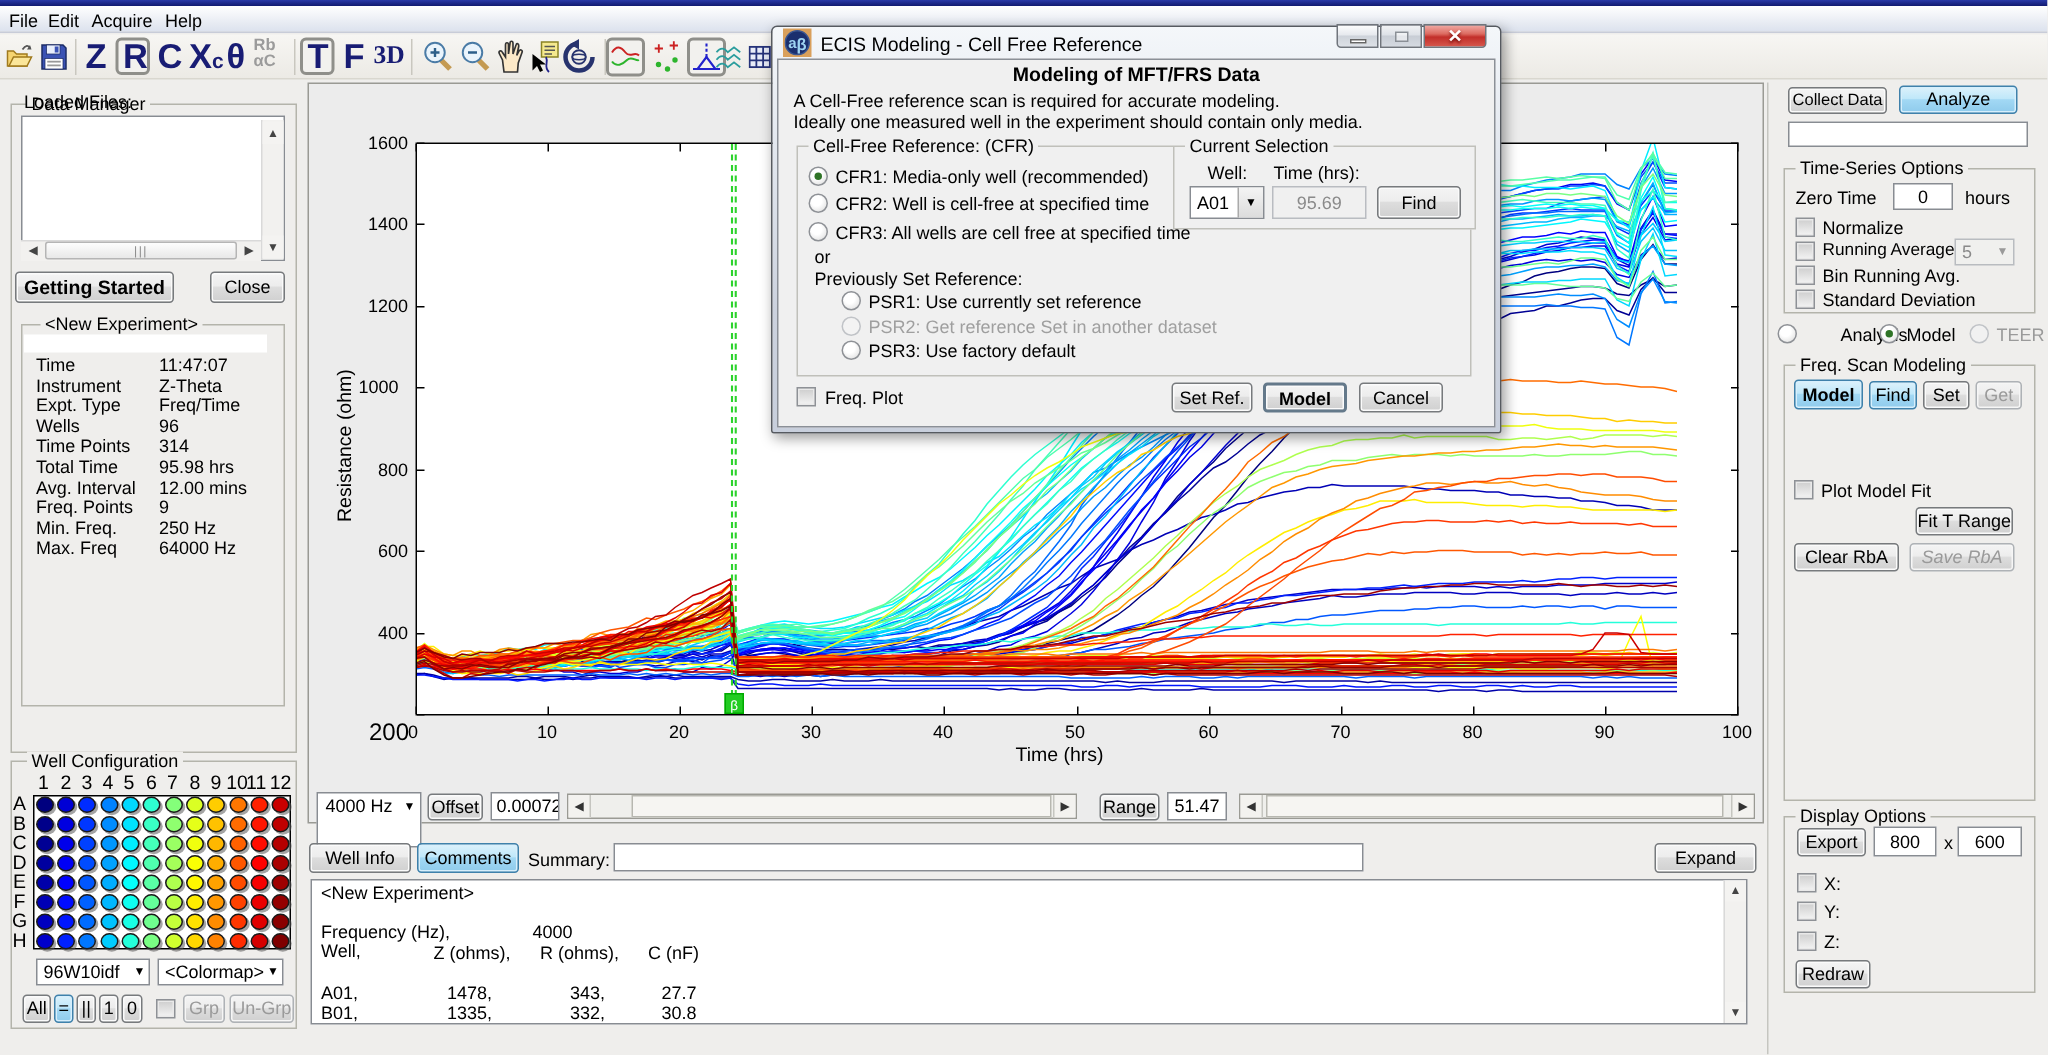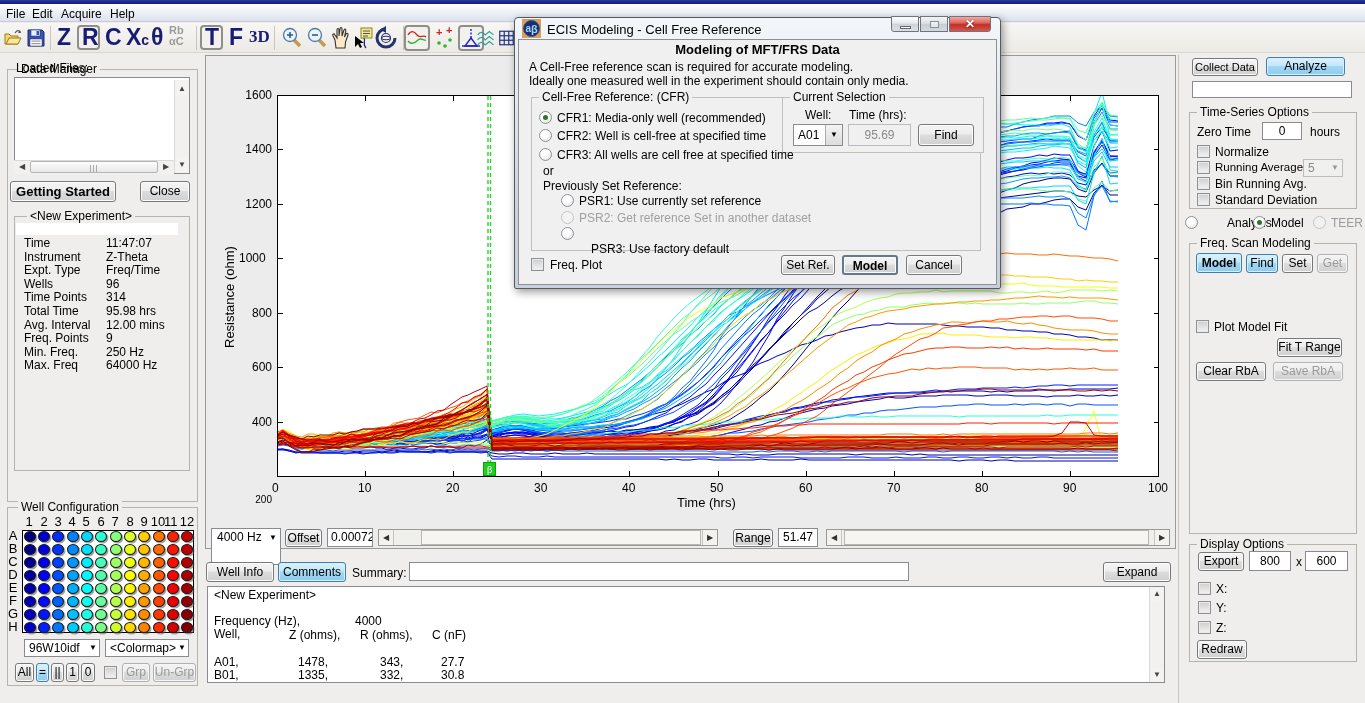--- a/index.html
+++ b/index.html
@@ -448,21 +448,21 @@
   <div class="lbl" style="left:446px;top:481px;font-size:12px;">20</div>
   <div class="lbl" style="left:534px;top:481px;font-size:12px;">30</div>
   <div class="lbl" style="left:622px;top:481px;font-size:12px;">40</div>
   <div class="lbl" style="left:710px;top:481px;font-size:12px;">50</div>
   <div class="lbl" style="left:799px;top:481px;font-size:12px;">60</div>
   <div class="lbl" style="left:887px;top:481px;font-size:12px;">70</div>
   <div class="lbl" style="left:975px;top:481px;font-size:12px;">80</div>
   <div class="lbl" style="left:1063px;top:481px;font-size:12px;">90</div>
   <div class="lbl" style="left:1148px;top:481px;font-size:12px;">100</div>
 
-  <div class="lbl" style="left:246px;top:494px;width:26px;text-align:right;font-size:10px;">200</div>
+  <div class="lbl" style="left:246px;top:480px;width:26px;text-align:right;font-size:16px;">200</div>
   <div class="lbl" style="left:246px;top:415px;width:26px;text-align:right;font-size:12px;">400</div>
   <div class="lbl" style="left:246px;top:360px;width:26px;text-align:right;font-size:12px;">600</div>
   <div class="lbl" style="left:246px;top:306px;width:26px;text-align:right;font-size:12px;">800</div>
   <div class="lbl" style="left:239px;top:251px;width:33px;font-size:12px;">1000</div>
   <div class="lbl" style="left:239px;top:197px;width:33px;text-align:right;font-size:12px;">1200</div>
   <div class="lbl" style="left:239px;top:142px;width:33px;text-align:right;font-size:12px;">1400</div>
   <div class="lbl" style="left:239px;top:88px;width:33px;text-align:right;font-size:12px;">1600</div>
   <div class="lbl" style="left:677px;top:495px;font-size:13px;">Time (hrs)</div>
   <div class="lbl" style="left:222px;top:348px;font-size:13px;transform:rotate(-90deg);transform-origin:0 0;">Resistance (ohm)</div>
 
@@ -549,21 +549,21 @@
     <span class="glabel" style="left:7px;">Freq. Scan Modeling</span>
   </div>
   <div class="btn btnblue" style="left:1196px;top:253px;width:46px;height:20px;line-height:18px;font-weight:bold;">Model</div>
   <div class="btn btnblue" style="left:1246px;top:254px;width:32px;height:19px;line-height:17px;">Find</div>
   <div class="btn" style="left:1282px;top:254px;width:31px;height:19px;line-height:17px;">Set</div>
   <div class="btn btndis" style="left:1317px;top:254px;width:31px;height:19px;line-height:17px;">Get</div>
   <div class="cb" style="left:1196px;top:320px;"></div>
     <span class="lbl" style="left:1214px;top:320px;">Plot Model Fit</span>
   <div class="btn" style="left:1277px;top:338px;width:65px;height:19px;line-height:17px;">Fit T Range</div>
   <div class="btn" style="left:1196px;top:362px;width:70px;height:19px;line-height:17px;">Clear RbA</div>
-  <div class="btn btndis" style="left:1273px;top:362px;width:70px;height:19px;line-height:17px;">Save RbA</div>
+  <div class="btn btndis" style="left:1273px;top:362px;width:70px;height:19px;line-height:17px;font-style:italic;">Save RbA</div>
   <div class="gbox" style="left:1189px;top:544px;width:168px;height:118px;">
     <span class="glabel" style="left:7px;">Display Options</span>
   </div>
   <div class="btn" style="left:1198px;top:552px;width:46px;height:19px;line-height:17px;">Export</div>
   <div class="field" style="left:1249px;top:551px;width:42px;height:20px;text-align:center;line-height:18px;">800</div>
   <span class="lbl" style="left:1296px;top:555px;">x</span>
   <div class="field" style="left:1305px;top:551px;width:43px;height:20px;text-align:center;line-height:18px;">600</div>
   <div class="cb" style="left:1198px;top:582px;"></div>
     <span class="lbl" style="left:1216px;top:582px;">X:</span>
   <div class="cb" style="left:1198px;top:601px;"></div>
@@ -614,21 +614,21 @@
   <span class="lbl" style="left:557px;top:129px;text-align:center;">CFR2: Well is cell-free at specified time</span>
   <div class="radio" style="left:539px;top:148px;"></div>
   <span class="lbl" style="left:557px;top:148px;">CFR3: All wells are cell free at specified time</span>
   <span class="lbl" style="left:543px;top:164px;">or</span>
   <span class="lbl" style="left:543px;top:179px;">Previously Set Reference:</span>
   <div class="radio" style="left:561px;top:194px;"></div>
   <span class="lbl" style="left:579px;top:194px;">PSR1: Use currently set reference</span>
   <div class="radio" style="left:561px;top:211px;background:#f3f3f3;border-color:#c0c3c7;"></div>
   <span class="lbl" style="left:579px;top:211px;color:#9f9f9f;">PSR2: Get reference Set in another dataset</span>
   <div class="radio" style="left:561px;top:227px;"></div>
-  <span class="lbl" style="left:579px;top:242px;margin-left:12px;">PSR3: Use factory default</span>
+  <span class="lbl" style="left:579px;top:227px;">PSR3: Use factory default</span>
   <span class="lbl" style="left:805px;top:108px;">Well:</span>
   <span class="lbl" style="left:849px;top:108px;">Time (hrs):</span>
   <div class="field" style="left:793px;top:124px;width:50px;height:22px;line-height:20px;padding-left:4px;">A01</div>
   <div class="abs" style="left:825px;top:125px;width:17px;height:20px;background:linear-gradient(#f4f4f4,#dcdcdc);border-left:1px solid #aaa;font-size:8px;text-align:center;line-height:20px;">▼</div>
   <div class="field" style="left:848px;top:124px;width:63px;height:22px;background:#f0f0f0;border-color:#b9bcc1;color:#8a8a8a;text-align:center;line-height:20px;">95.69</div>
   <div class="btn" style="left:918px;top:124px;width:56px;height:22px;line-height:20px;">Find</div>
   <div class="cb" style="left:531px;top:258px;"></div>
   <span class="lbl" style="left:550px;top:258px;">Freq. Plot</span>
   <div class="btn" style="left:781px;top:255px;width:54px;height:20px;line-height:18px;">Set Ref.</div>
   <div class="btn" style="left:842px;top:255px;width:56px;height:20px;line-height:18px;font-weight:bold;border:2px solid #64798a;">Model</div>

